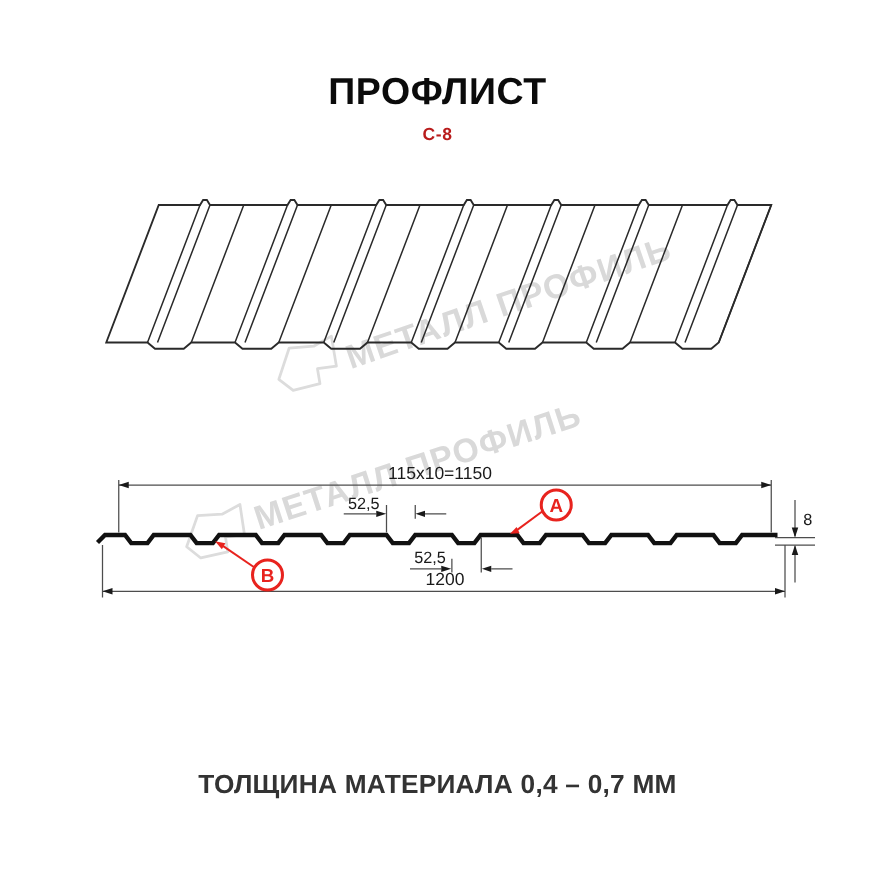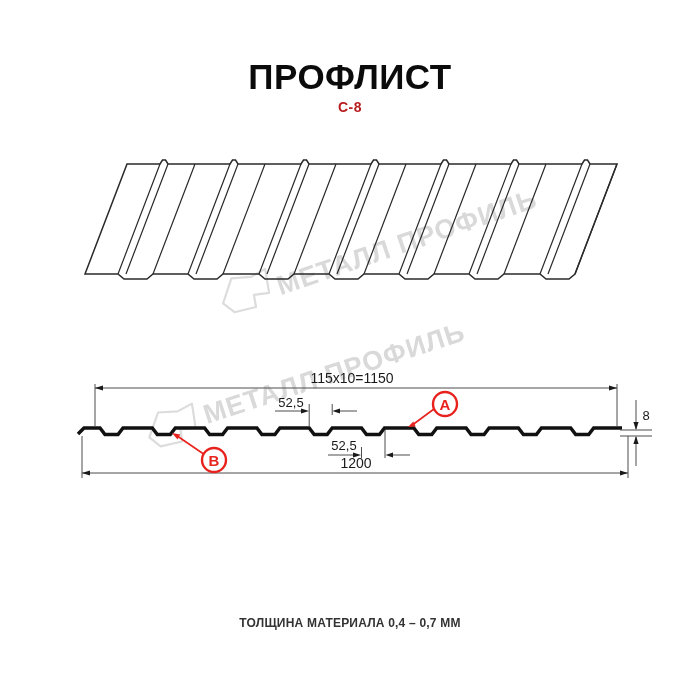--- a/index.html
+++ b/index.html
@@ -2,29 +2,29 @@
 <html><head>
 <meta charset="utf-8">
 <style>
   html,body{margin:0;padding:0;}
   body{
     width:700px;height:700px;position:relative;background:#ffffff;
     font-family:"Liberation Sans", sans-serif;overflow:hidden;
   }
   .title{
     position:absolute;top:57px;left:0;width:700px;text-align:center;
-    font-size:35px;font-weight:700;letter-spacing:0.5px;color:#0b0b0b;
+    font-size:30px;font-weight:700;letter-spacing:0.5px;color:#0b0b0b;
   }
   .subtitle{
     position:absolute;top:99px;left:0;width:700px;text-align:center;
     font-size:14px;font-weight:700;letter-spacing:0.5px;color:#b91c1c;
   }
   .footer{
     position:absolute;top:616px;left:0;width:700px;text-align:center;
-    font-size:12px;font-weight:700;letter-spacing:0.2px;color:#333333;
+    font-size:21px;font-weight:700;letter-spacing:0.2px;color:#333333;
   }
   svg{position:absolute;left:0;top:0;}
   .wm-text{font-size:27px;font-weight:700;letter-spacing:1px;fill:#d9d9d9;}
   .dim-line{stroke:#4d4d4d;stroke-width:1;fill:none;}
   .dim-arrow{fill:#1a1a1a;stroke:none;}
   .dim-text{font-size:13px;fill:#1a1a1a;}
   .dim-text-lg{font-size:14px;fill:#1a1a1a;}
   .sheet-line{stroke:#2a2a2a;stroke-width:1.5;fill:none;}
   .sheet-inner{stroke:#2a2a2a;stroke-width:1.2;fill:none;}
   .profile-line{stroke:#111111;stroke-width:3.5;fill:none;}

